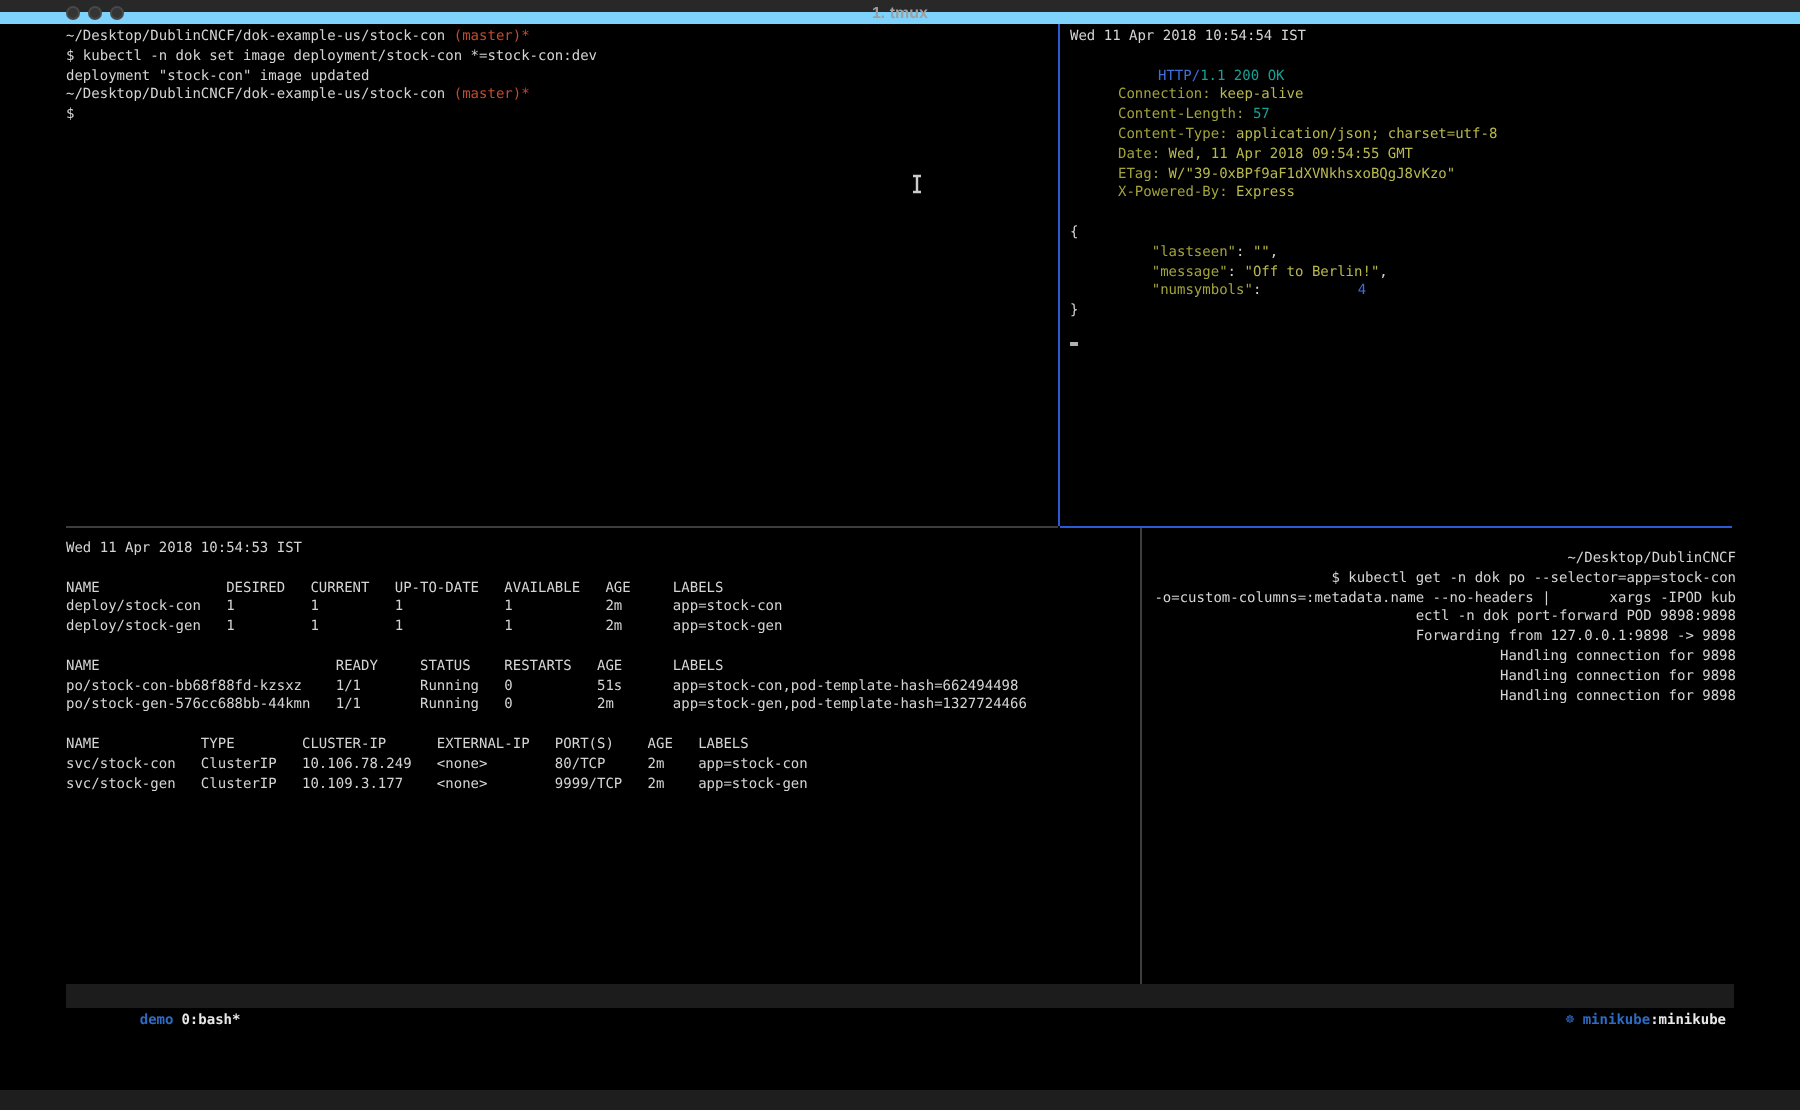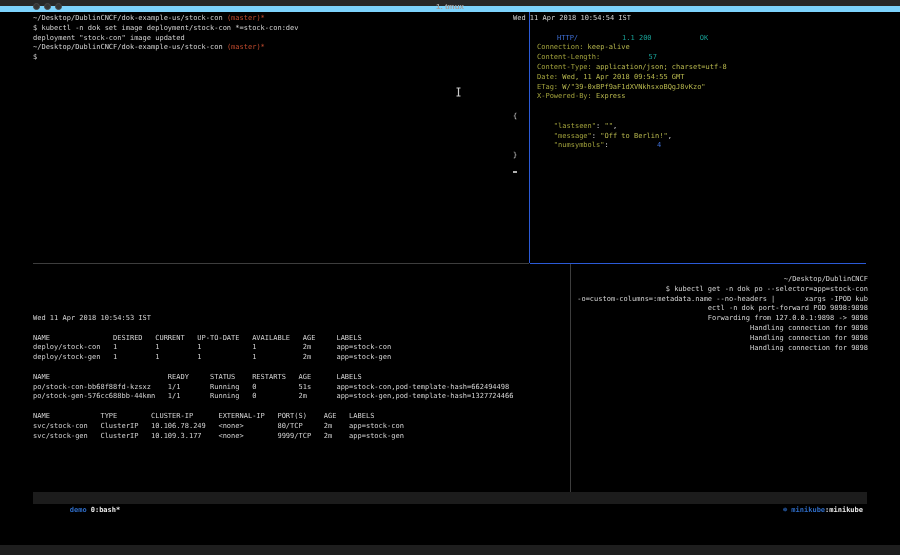--- a/index.html
+++ b/index.html
@@ -12,37 +12,37 @@
   .lights { position:absolute; left:33px; top:2.5px; display:flex; gap:4px; }
   .light { width:7px; height:7px; border-radius:50%; background:#353535; border:1px solid #484848; }
   .title { position:absolute; left:0; right:0; top:1.5px; text-align:center; font-size:8px;
            color:#9f9f9f; font-weight:bold; font-family:"Liberation Sans", sans-serif; }
 
   
   .term { position:absolute; left:0; top:12px; width:900px; height:419px; background:#000; }
   .pane { position:absolute; font-size:7px; line-height:9.8px; white-space:pre; color:#d4d4d4; }
   .tl { height:9.8px; }
   #p-tl { left:33px;  top:2px;   width:494px; }
-  #p-tr { left:513px; top:2px;   width:332px; }
-  #p-bl { left:33px;  top:258px; width:535px;margin-top:44px; }
+  #p-tr { left:535px; top:2px;   width:332px; }
+  #p-bl { left:33px;  top:258px; width:535px; }
   #p-br { left:576px; top:263px; width:292px;text-align:right; }
 
   
   .border { position:absolute; }
   #vb-top    { left:529px; top:0;     width:1px;   height:251px; background:#2b5ad6; }
   #hb-left   { left:33px;  top:251px; width:496px; height:1px;   background:#3d3d3d; }
   #hb-right  { left:530px; top:251px; width:336px; height:1px;   background:#2b5ad6; }
   #vb-bottom { left:570px; top:252px; width:1px;   height:228px; background:#3d3d3d; }
 
   
   .c-w      { color:#d4d4d4; }
   .c-red    { color:#c14b2e; }
   .c-olive  { color:#a2a23c;margin-left:24px; }
   .c-yellow { color:#b8b84e; }
-  .c-cyan   { color:#18a096;margin-left:44px; }
+  .c-cyan   { color:#18a096; }
   .c-blue   { color:#3f6fd6;padding-left:44px; }
   .c-cur    { display:inline-block; width:4.2px; height:2.6px; background:#b0b0b0; }
 
   
   .statusbar { position:absolute; left:33px; top:480px; width:834px; height:12px;
                background:#1c1c1c; font-size:7px; line-height:12px; font-weight:bold;
                padding:0 20px; white-space:pre; }
   .c-sblue { color:#2e6bc4; }
   .sb-win { color:#e8e8e8; margin-left:4px; }
   .sb-right { position:absolute; right:4px; top:0; }

